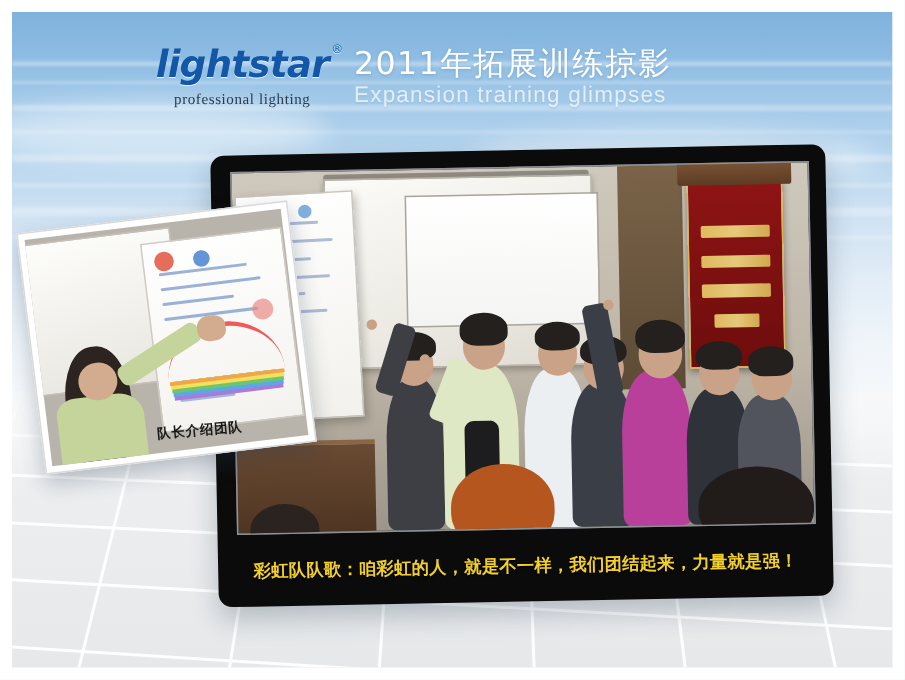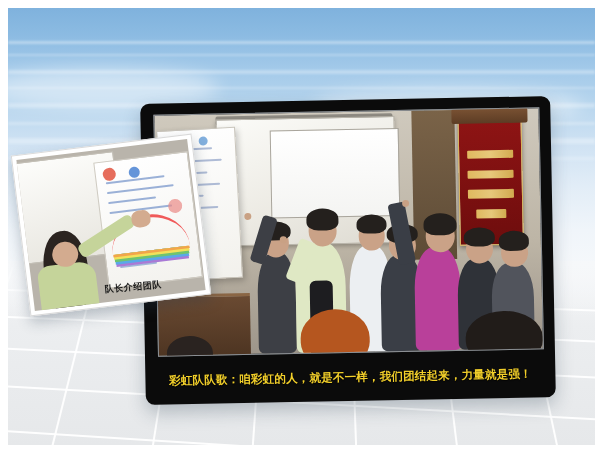--- a/index.html
+++ b/index.html
@@ -243,20 +243,30 @@
       <div class="vline" style="left:86%;transform:rotate(-12deg);"></div>
       <div class="vline" style="left:99%;transform:rotate(-17deg);"></div>
       <div class="hline" style="top:13%;transform:rotate(2.0deg);"></div>
       <div class="hline" style="top:27%;transform:rotate(2.4deg);"></div>
       <div class="hline" style="top:44%;transform:rotate(2.8deg);"></div>
       <div class="hline" style="top:64%;transform:rotate(3.2deg);"></div>
       <div class="hline" style="top:88%;transform:rotate(3.6deg);"></div>
       <div class="floorfade"></div>
     </div>
 
+    <div class="header">
+      <div class="logo-wrap">
+        <div class="logo-mark">lightstar<span class="logo-reg">®</span></div>
+        <div class="logo-sub">professional  lighting</div>
+      </div>
+      <div class="title-wrap">
+        <div class="title-cn">2011年拓展训练掠影</div>
+        <div class="title-en">Expansion training glimpses</div>
+      </div>
+    </div>
 
     <div class="photo-frame">
       <div class="photo-inner">
         <div class="room-wall"></div>
         <div class="doorframe"></div>
 
         <div class="board-rail"></div>
         <div class="screen-board"></div>
         <div class="proj-screen"></div>
 

